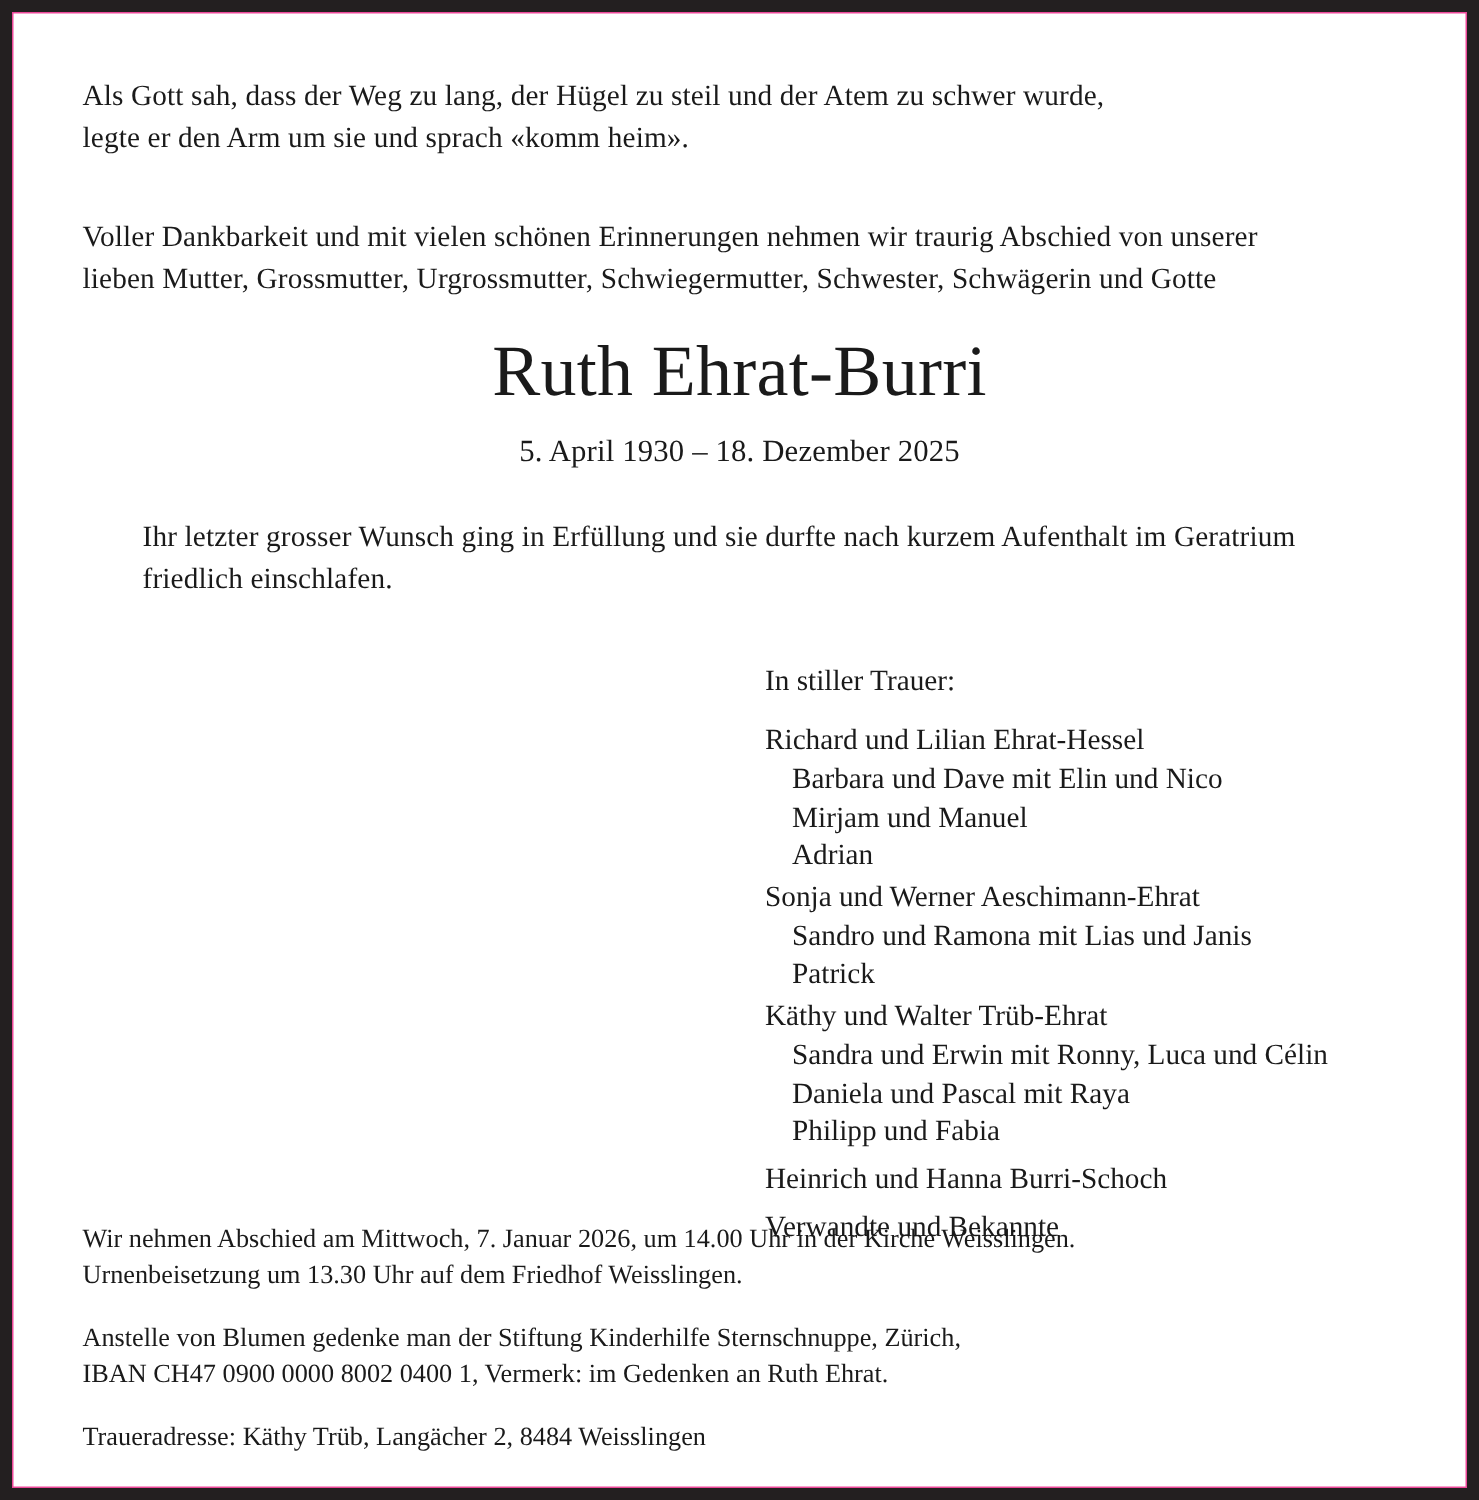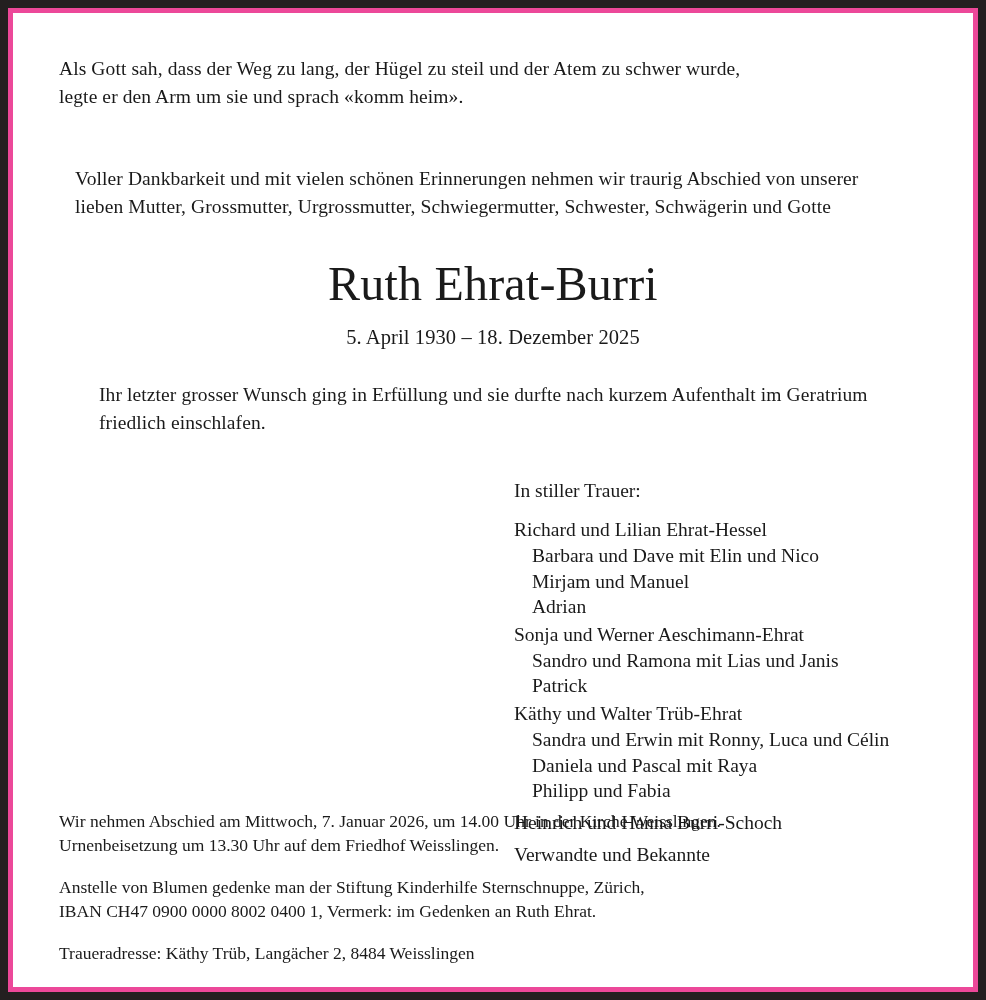--- a/index.html
+++ b/index.html
@@ -21,41 +21,41 @@
     height: 1000px;
     background: #231f20;
     padding: 8px;
   }
 
   .notice-inner {
     box-sizing: border-box;
     width: 100%;
     height: 100%;
     background: #ffffff;
-    border: 5px solid #ec4899;
+    border: 1px solid #ec4899;
     padding: 36px 46px 0 46px;
     position: relative;
   }
 
   
   .verse {
     font-size: 19.5px;
     line-height: 28px;
     letter-spacing: .1px;
     margin: 0;
     padding-top: 6px;
   }
   .verse .line { display: block; white-space: nowrap; }
 
   
   .intro {
     font-size: 19.5px;
     line-height: 28px;
     letter-spacing: .1px;
-    margin: 16px;
+    margin: 0;
     padding-top: 38px;
   }
   .intro .line { display: block; white-space: nowrap; }
 
   
   .deceased-block {
     text-align: center;
     padding-top: 22px;
     padding-right: 0px;
   }

